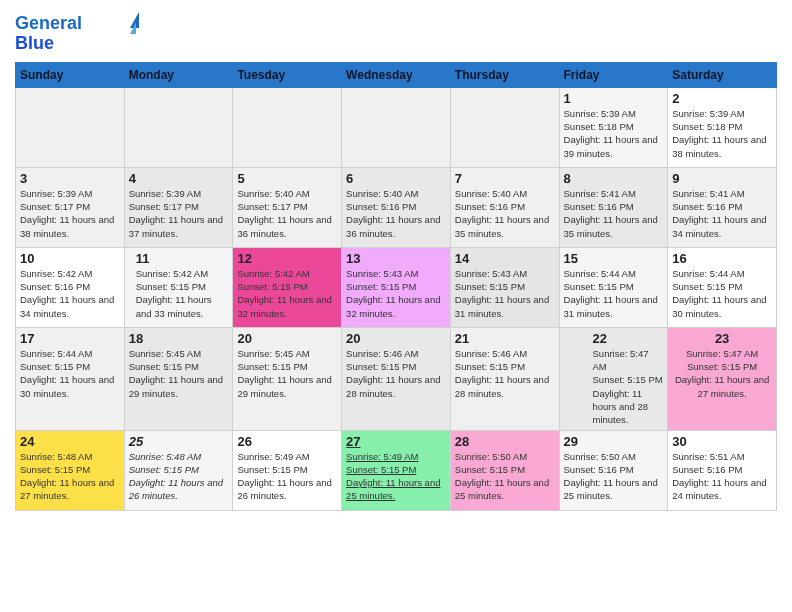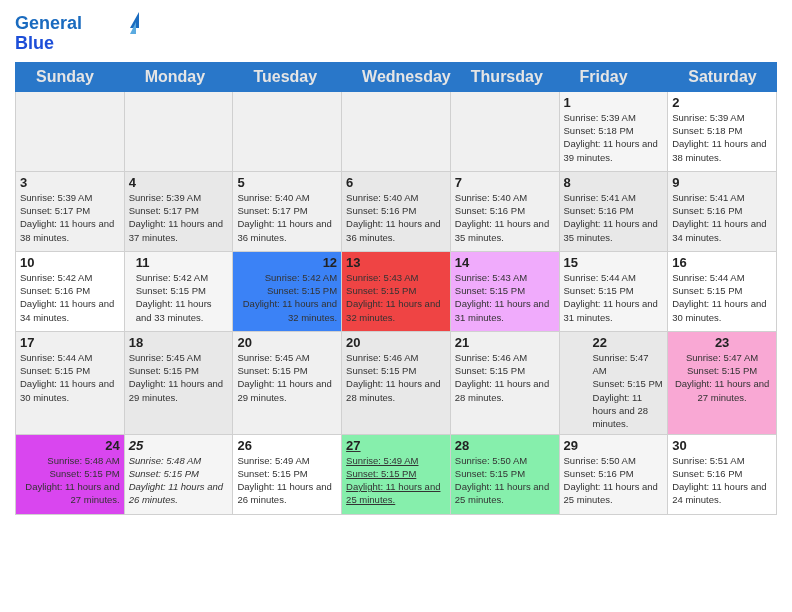--- a/index.html
+++ b/index.html
@@ -50,24 +50,24 @@
       font-weight: normal;
       color: #555;
     }
     table {
       width: 100%;
       border-collapse: collapse;
       table-layout: fixed;
     }
     thead tr th {
       background: #2977c9;
-      color: #e5e5e5;
-      font-size: 16px;
-      font-weight: bold;
-      padding: 5px 20px;
+      color: #0f172a;
+      font-size: 12px;
+      font-weight: bold;
+      padding: 5px 4px;
       text-align: left;
       border: 1px solid #2977c9;
     }
     tbody tr td {
       vertical-align: top;
       border: 1px solid #d0d0d0;
       padding: 3px 4px;
       font-size: 10px;
       color: #333;
       min-height: 80px;
@@ -182,29 +182,29 @@
         </tr>
         <tr>
           <td style="background: rgb(255, 255, 255);">
             <span class="day-num">10</span>
             <div class="day-info">Sunrise: 5:42 AM<br>Sunset: 5:16 PM<br>Daylight: 11 hours and 34 minutes.</div>
           </td>
           <td style="background: rgb(245, 245, 245); padding-left: 11px;">
             <span class="day-num">11</span>
             <div class="day-info">Sunrise: 5:42 AM<br>Sunset: 5:15 PM<br>Daylight: 11 hours and 33 minutes.</div>
           </td>
-          <td style="background: #3b82f6; text-align: right;">
+          <td style="background: #ec4899;">
             <span class="day-num">12</span>
             <div class="day-info">Sunrise: 5:42 AM<br>Sunset: 5:15 PM<br>Daylight: 11 hours and 32 minutes.</div>
           </td>
-          <td style="background: #ef4444;">
+          <td style="background: #f0abfc;">
             <span class="day-num">13</span>
             <div class="day-info">Sunrise: 5:43 AM<br>Sunset: 5:15 PM<br>Daylight: 11 hours and 32 minutes.</div>
           </td>
-          <td style="background: #f0abfc;">
+          <td style="background: #e5e5e5;">
             <span class="day-num">14</span>
             <div class="day-info">Sunrise: 5:43 AM<br>Sunset: 5:15 PM<br>Daylight: 11 hours and 31 minutes.</div>
           </td>
           <td style="background: rgb(245, 245, 245);">
             <span class="day-num">15</span>
             <div class="day-info">Sunrise: 5:44 AM<br>Sunset: 5:15 PM<br>Daylight: 11 hours and 31 minutes.</div>
           </td>
           <td style="background: rgb(255, 255, 255);">
             <span class="day-num">16</span>
             <div class="day-info">Sunrise: 5:44 AM<br>Sunset: 5:15 PM<br>Daylight: 11 hours and 30 minutes.</div>
@@ -234,37 +234,37 @@
           <td style="background: rgb(232, 232, 232); padding-left: 33px;">
             <span class="day-num">22</span>
             <div class="day-info">Sunrise: 5:47 AM<br>Sunset: 5:15 PM<br>Daylight: 11 hours and 28 minutes.</div>
           </td>
           <td style="background: #f9a8d4; text-align: center;">
             <span class="day-num">23</span>
             <div class="day-info">Sunrise: 5:47 AM<br>Sunset: 5:15 PM<br>Daylight: 11 hours and 27 minutes.</div>
           </td>
         </tr>
         <tr>
-          <td style="background: #d946ef; text-align: right;">
+          <td style="background: #fde047;">
             <span class="day-num">24</span>
             <div class="day-info">Sunrise: 5:48 AM<br>Sunset: 5:15 PM<br>Daylight: 11 hours and 27 minutes.</div>
           </td>
           <td style="background: rgb(245, 245, 245); font-style: italic;">
             <span class="day-num">25</span>
             <div class="day-info">Sunrise: 5:48 AM<br>Sunset: 5:15 PM<br>Daylight: 11 hours and 26 minutes.</div>
           </td>
           <td style="background: rgb(255, 255, 255);">
             <span class="day-num">26</span>
             <div class="day-info">Sunrise: 5:49 AM<br>Sunset: 5:15 PM<br>Daylight: 11 hours and 26 minutes.</div>
           </td>
           <td style="background: #86efac; text-decoration: underline;">
             <span class="day-num">27</span>
             <div class="day-info">Sunrise: 5:49 AM<br>Sunset: 5:15 PM<br>Daylight: 11 hours and 25 minutes.</div>
           </td>
-          <td style="background: #86efac;">
+          <td style="background: #f9a8d4;">
             <span class="day-num">28</span>
             <div class="day-info">Sunrise: 5:50 AM<br>Sunset: 5:15 PM<br>Daylight: 11 hours and 25 minutes.</div>
           </td>
           <td style="background: rgb(245, 245, 245);">
             <span class="day-num">29</span>
             <div class="day-info">Sunrise: 5:50 AM<br>Sunset: 5:16 PM<br>Daylight: 11 hours and 25 minutes.</div>
           </td>
           <td style="background: rgb(255, 255, 255);">
             <span class="day-num">30</span>
             <div class="day-info">Sunrise: 5:51 AM<br>Sunset: 5:16 PM<br>Daylight: 11 hours and 24 minutes.</div>

